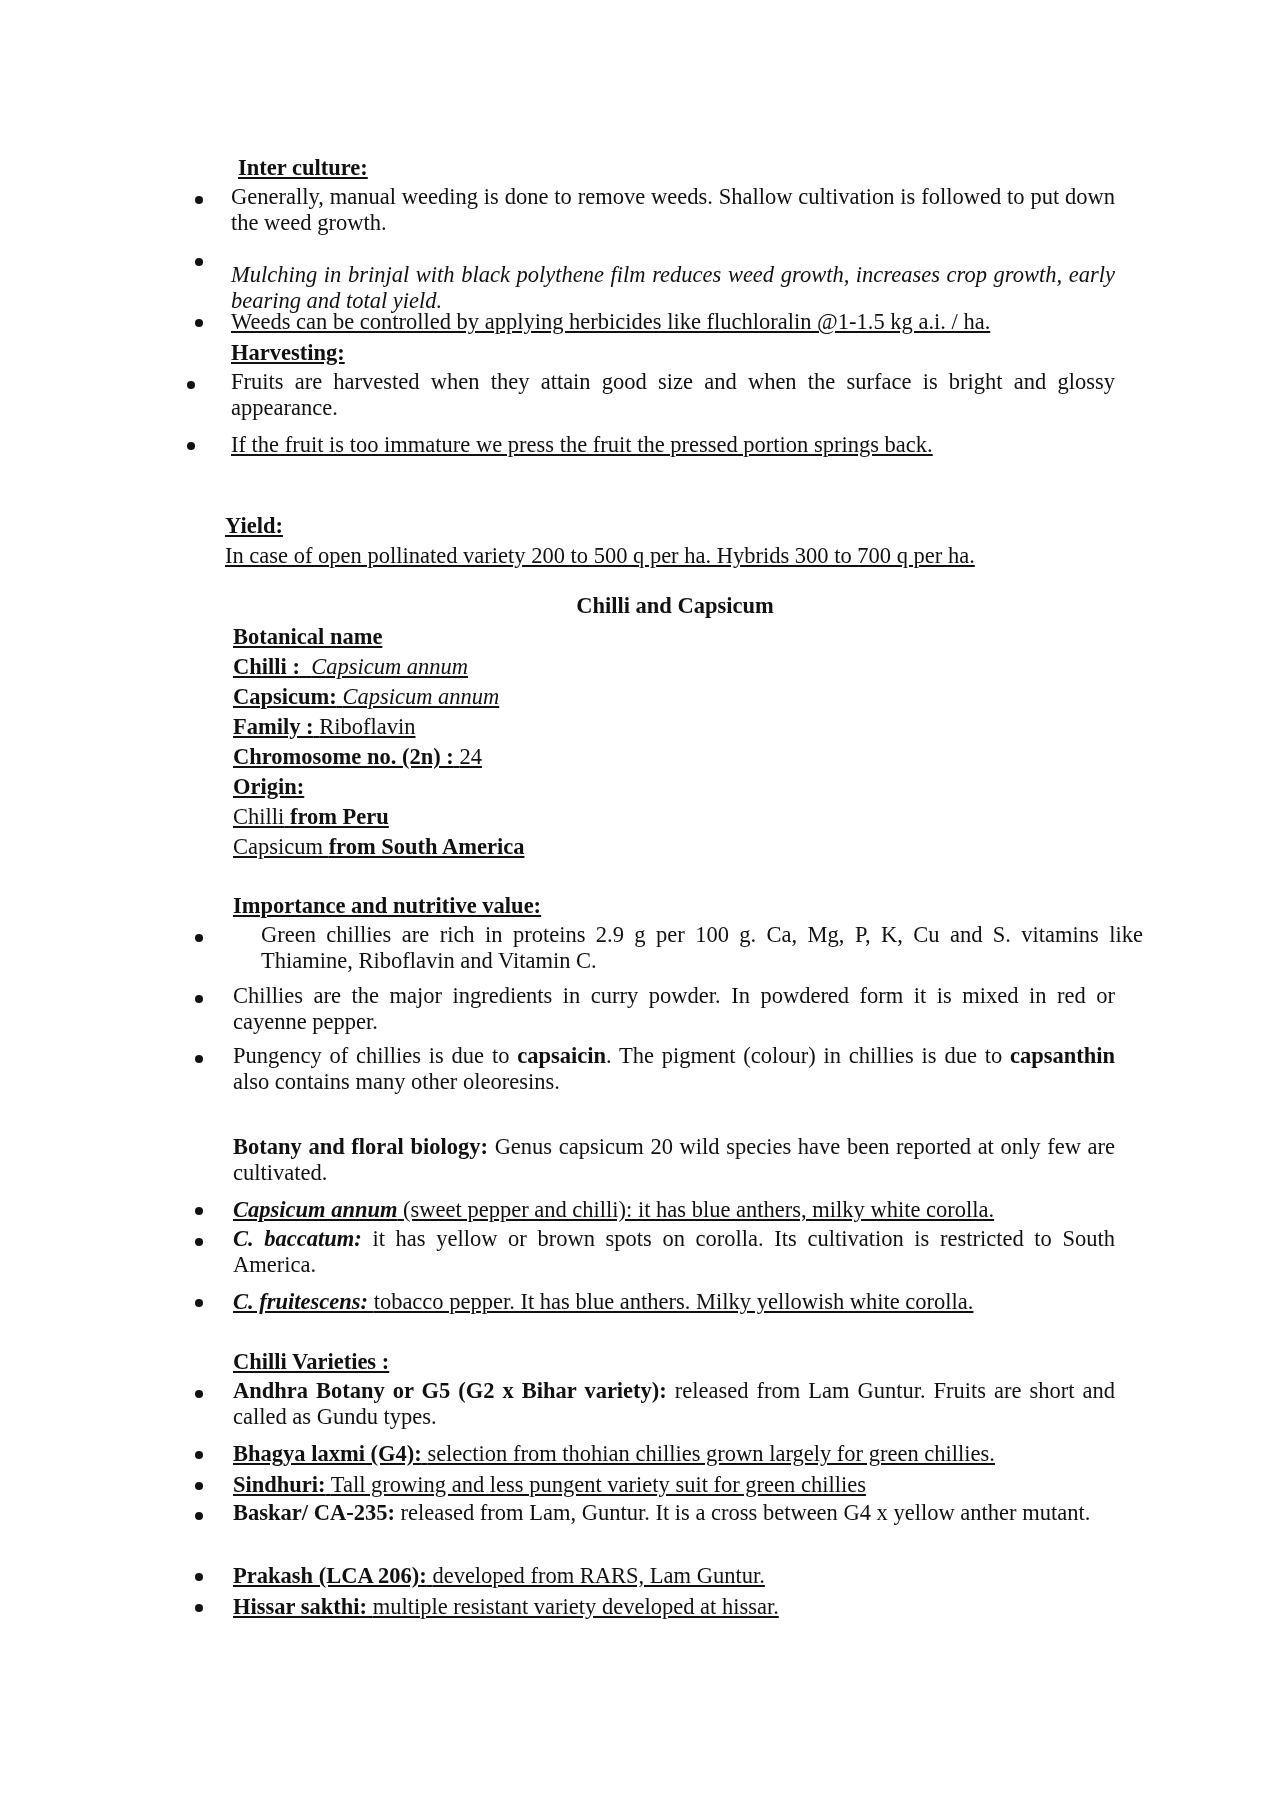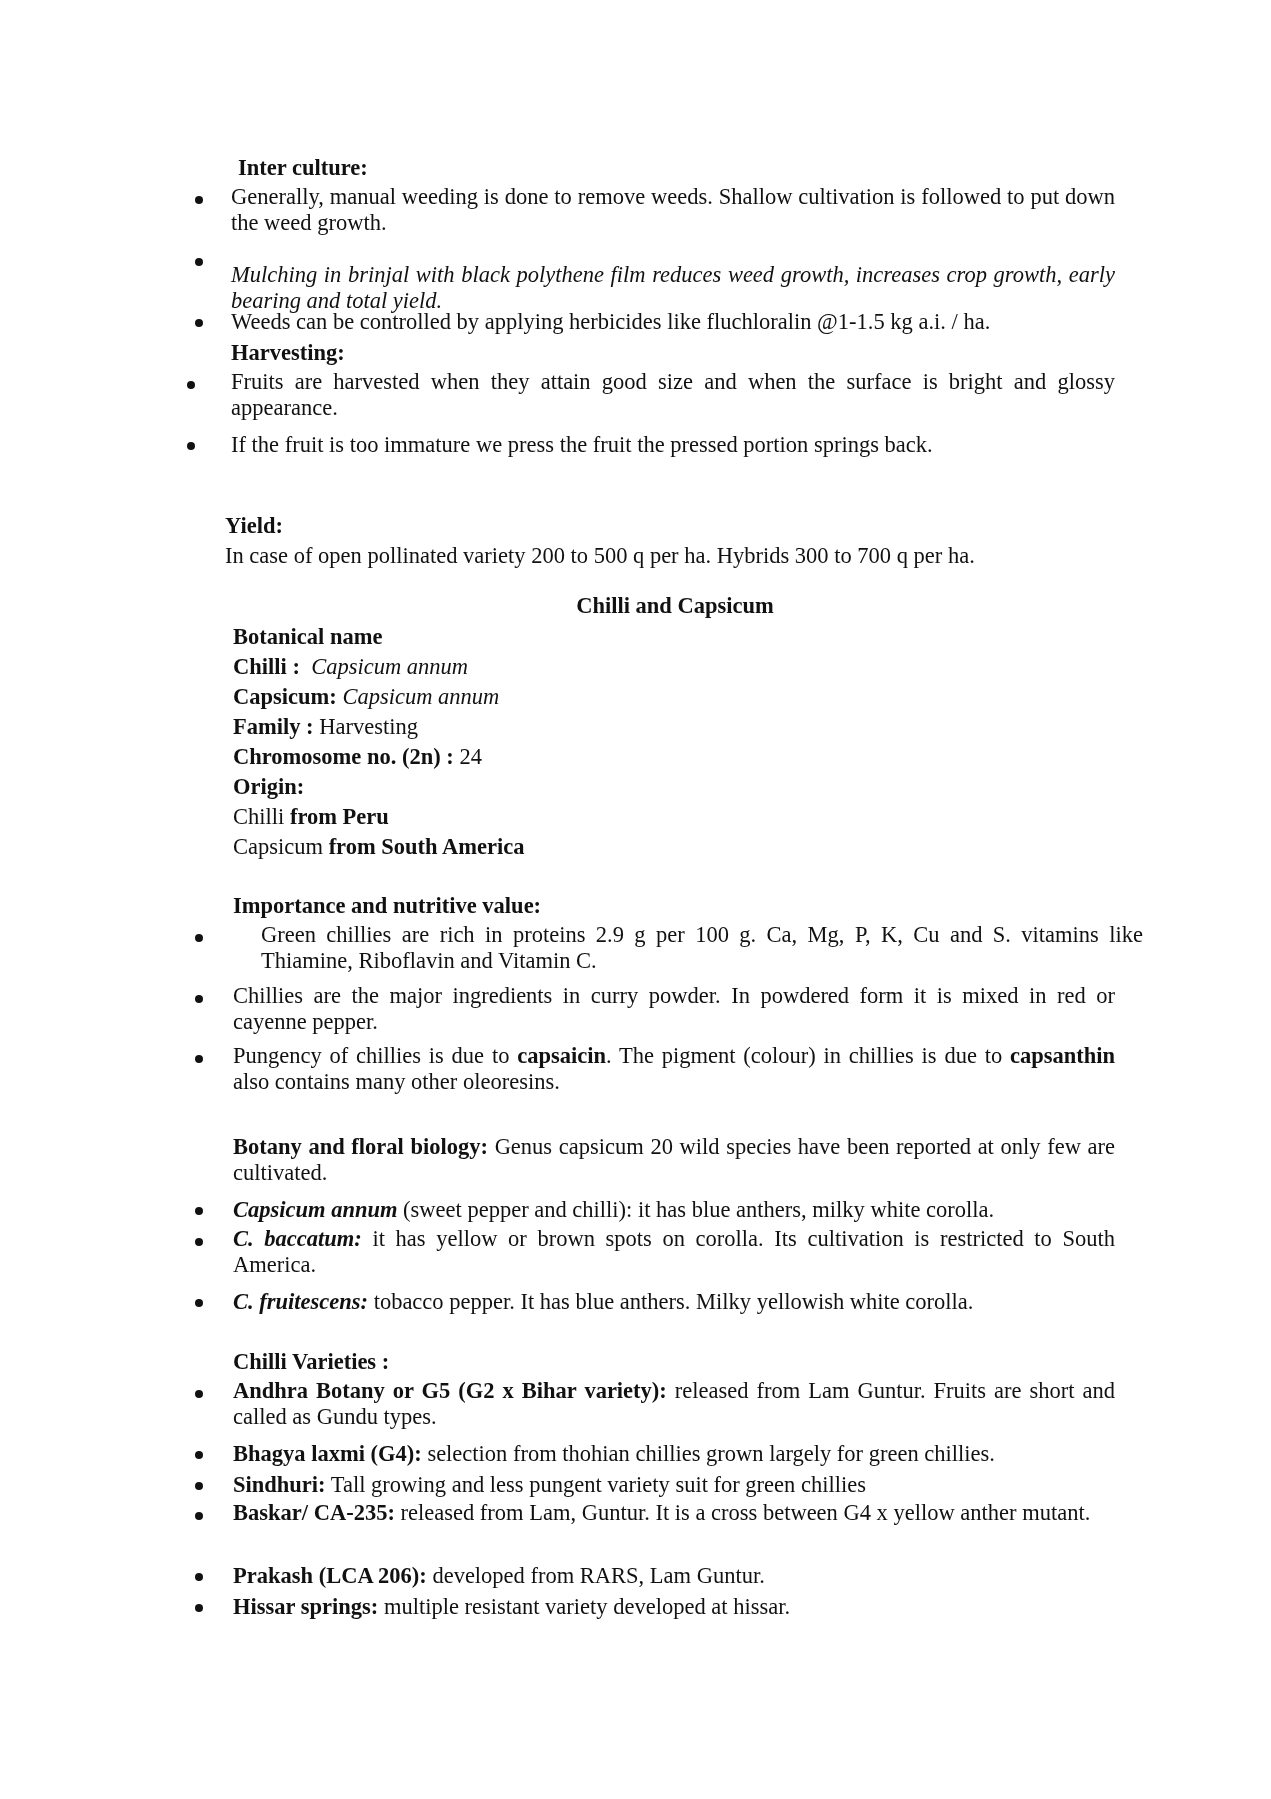--- a/index.html
+++ b/index.html
@@ -1,21 +1,21 @@
 <!DOCTYPE html>
 <html><head>
 <meta charset="utf-8">
 <style>
   html, body { margin: 0; padding: 0; background: #ffffff; }
   body {
     width: 1271px; height: 1799px; position: relative; overflow: hidden;
     font-family: "Liberation Serif", "DejaVu Serif", serif;
     color: #111111; font-size: 22.5px;
   }
-  .line { position: absolute; white-space: nowrap; line-height: 30px; }
+  .line { position: absolute; white-space: nowrap; line-height: 30px; text-decoration: underline; }
   .para { position: absolute; line-height: 26px; text-align: justify; }
   .bullet {
     position: absolute; width: 8px; height: 8px; border-radius: 50%;
     background: #111111;
   }
   b, .b { font-weight: bold; }
   i, .i { font-style: italic; }
   .w { left: 231px; width: 884px; }
   .heading-center { position: absolute; left: 0; width: 1350px; text-align: center; font-weight: bold; line-height: 30px; }
 </style>
@@ -50,21 +50,21 @@
 <div class="line" style="left:233px; top:652px;">
   <span class="b">Chilli :</span>&nbsp;
   <span class="i">Capsicum annum</span>
 </div>
 <div class="line" style="left:233px; top:682px;">
   <span class="b">Capsicum:</span>
   <span class="i">Capsicum annum</span>
 </div>
 <div class="line" style="left:233px; top:712px;">
   <span class="b">Family :</span>
-  <span>Harvesting</span>
+  <span>Riboflavin</span>
 </div>
 <div class="line" style="left:233px; top:742px;">
   <span class="b">Chromosome no. (2n) :</span>
   <span>24</span>
 </div>
 <div class="line b" style="left:233px; top:772px;">Origin:</div>
 <div class="line" style="left:233px; top:802px;">
   <span>Chilli</span>
   <span class="b">from Peru</span>
 </div>
@@ -139,15 +139,15 @@
 </div>
 
 <div class="bullet" style="left:195px; top:1573px;"></div>
 <div class="line" style="left:233px; top:1561px;">
   <span class="b">Prakash (LCA 206):</span>
   <span>developed from RARS, Lam Guntur.</span>
 </div>
 
 <div class="bullet" style="left:195px; top:1604px;"></div>
 <div class="line" style="left:233px; top:1592px;">
-  <span class="b">Hissar springs:</span>
+  <span class="b">Hissar sakthi:</span>
   <span>multiple resistant variety developed at hissar.</span>
 </div>
 
 </body></html>

